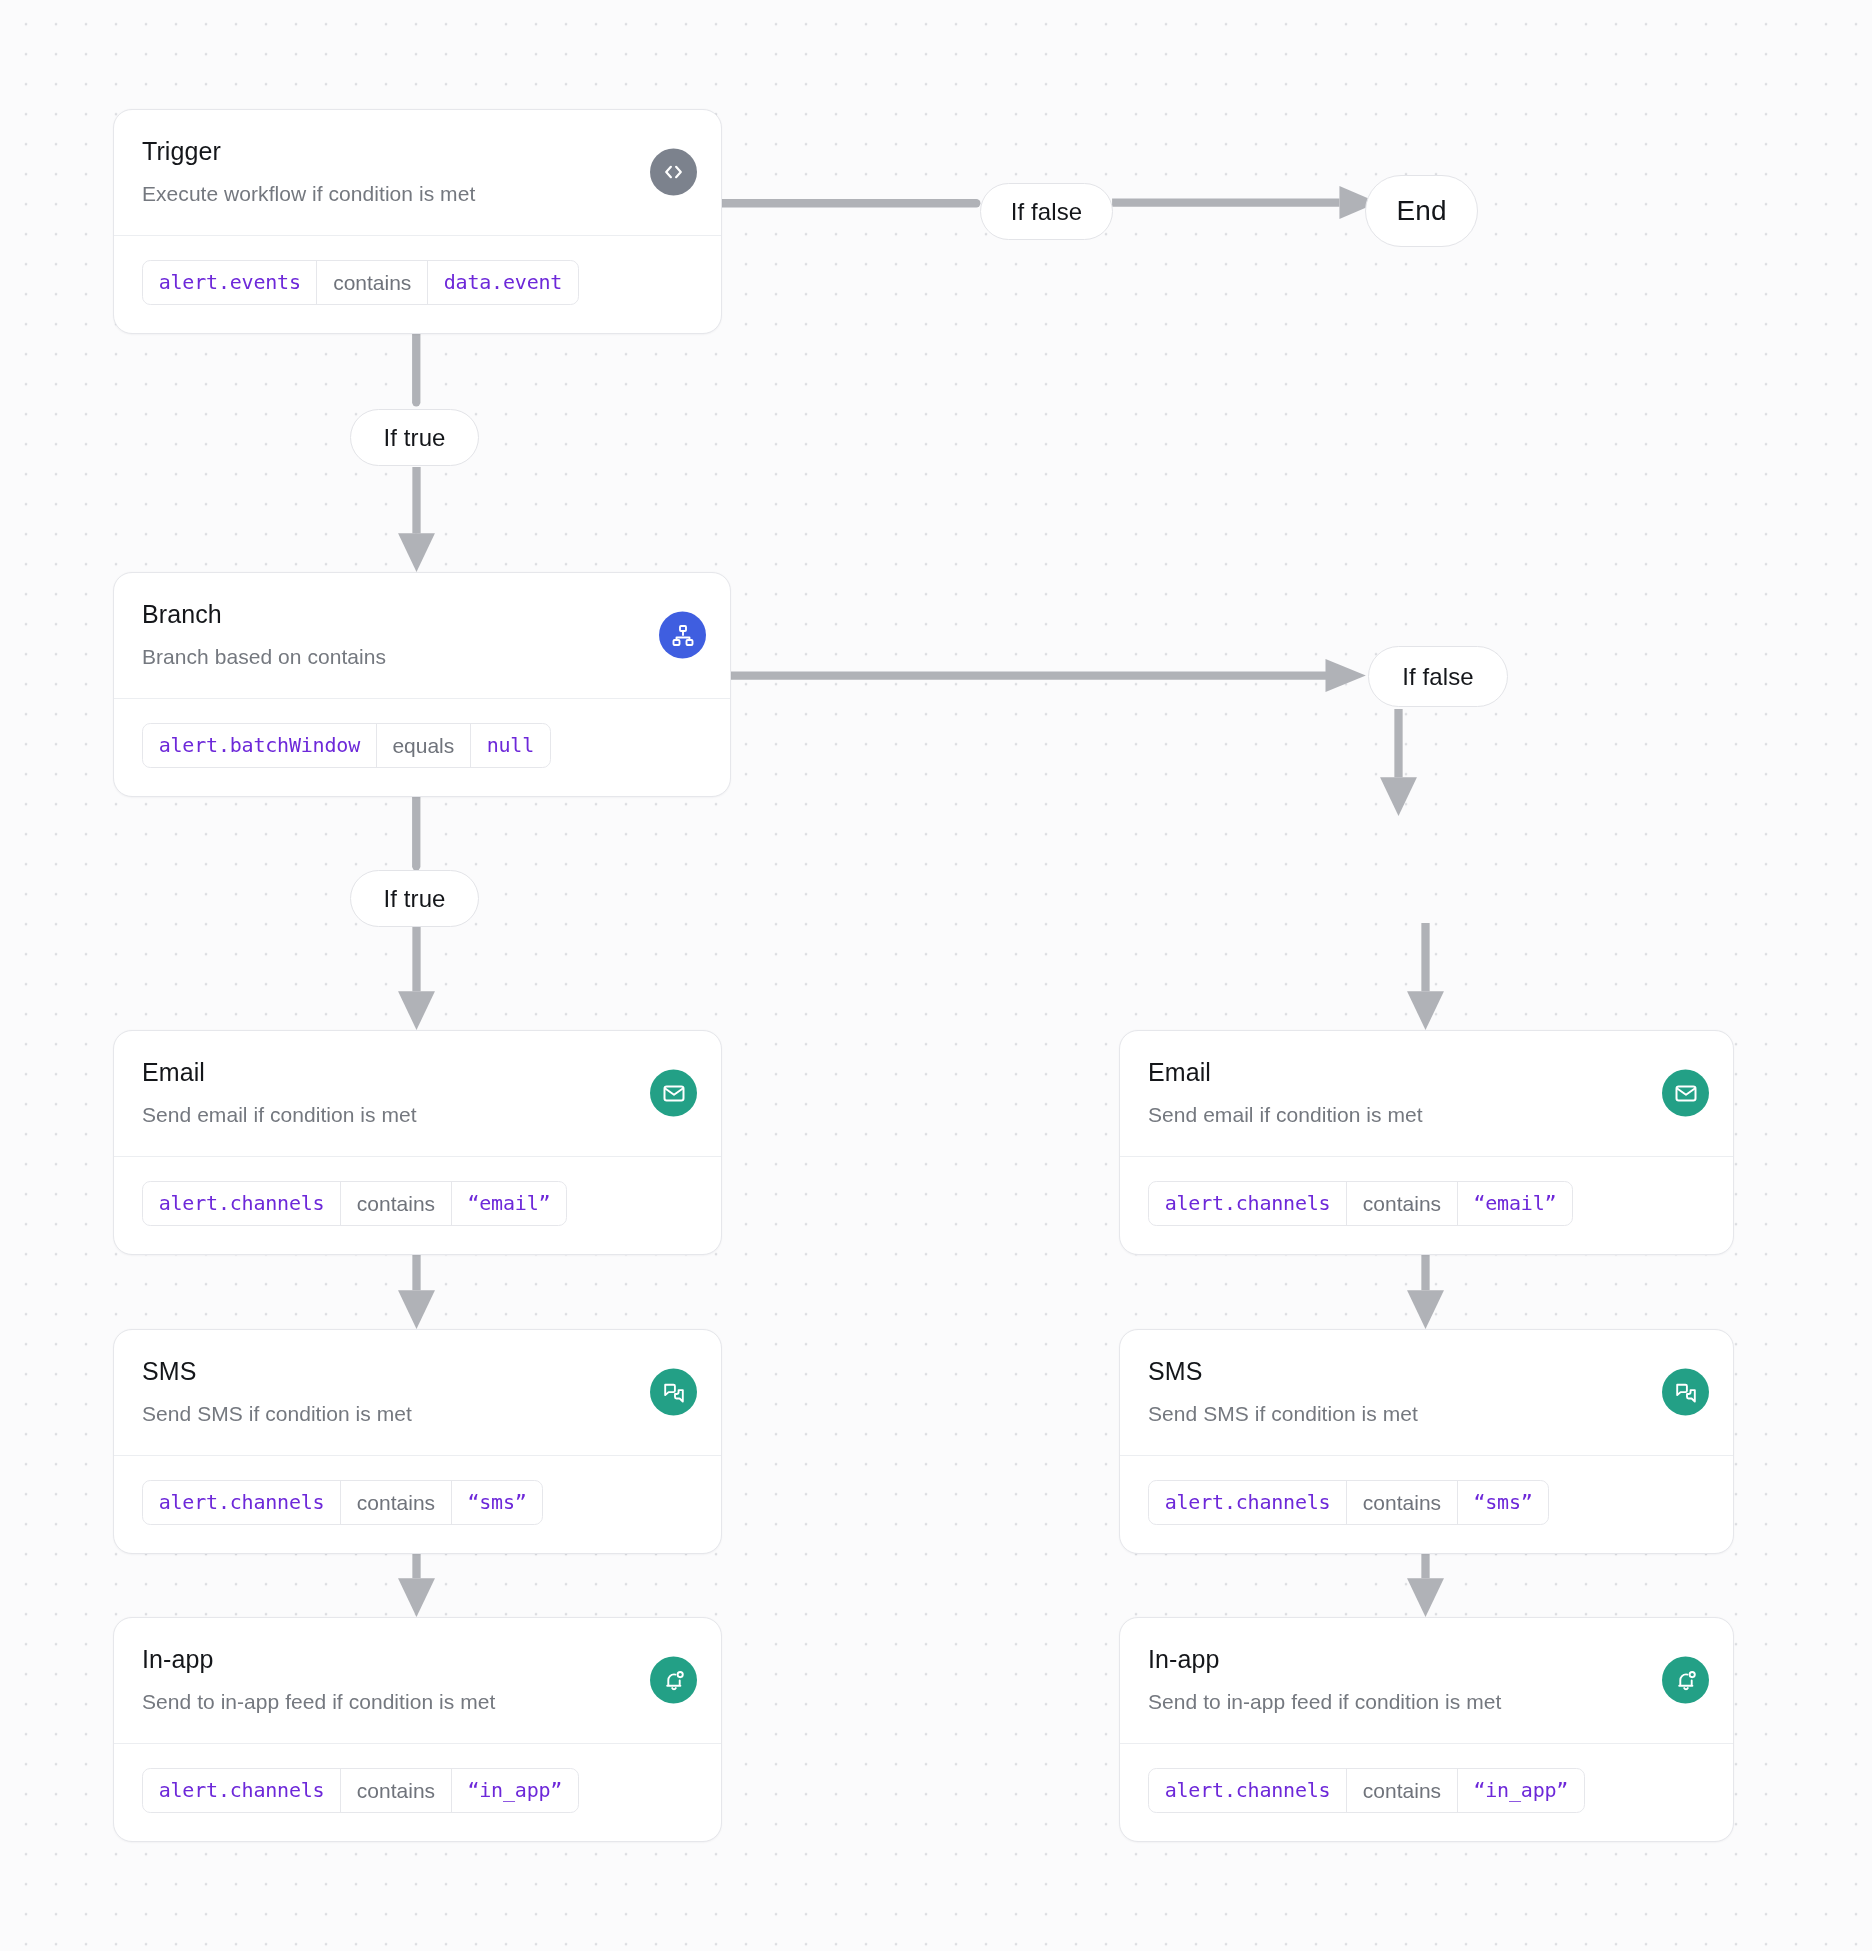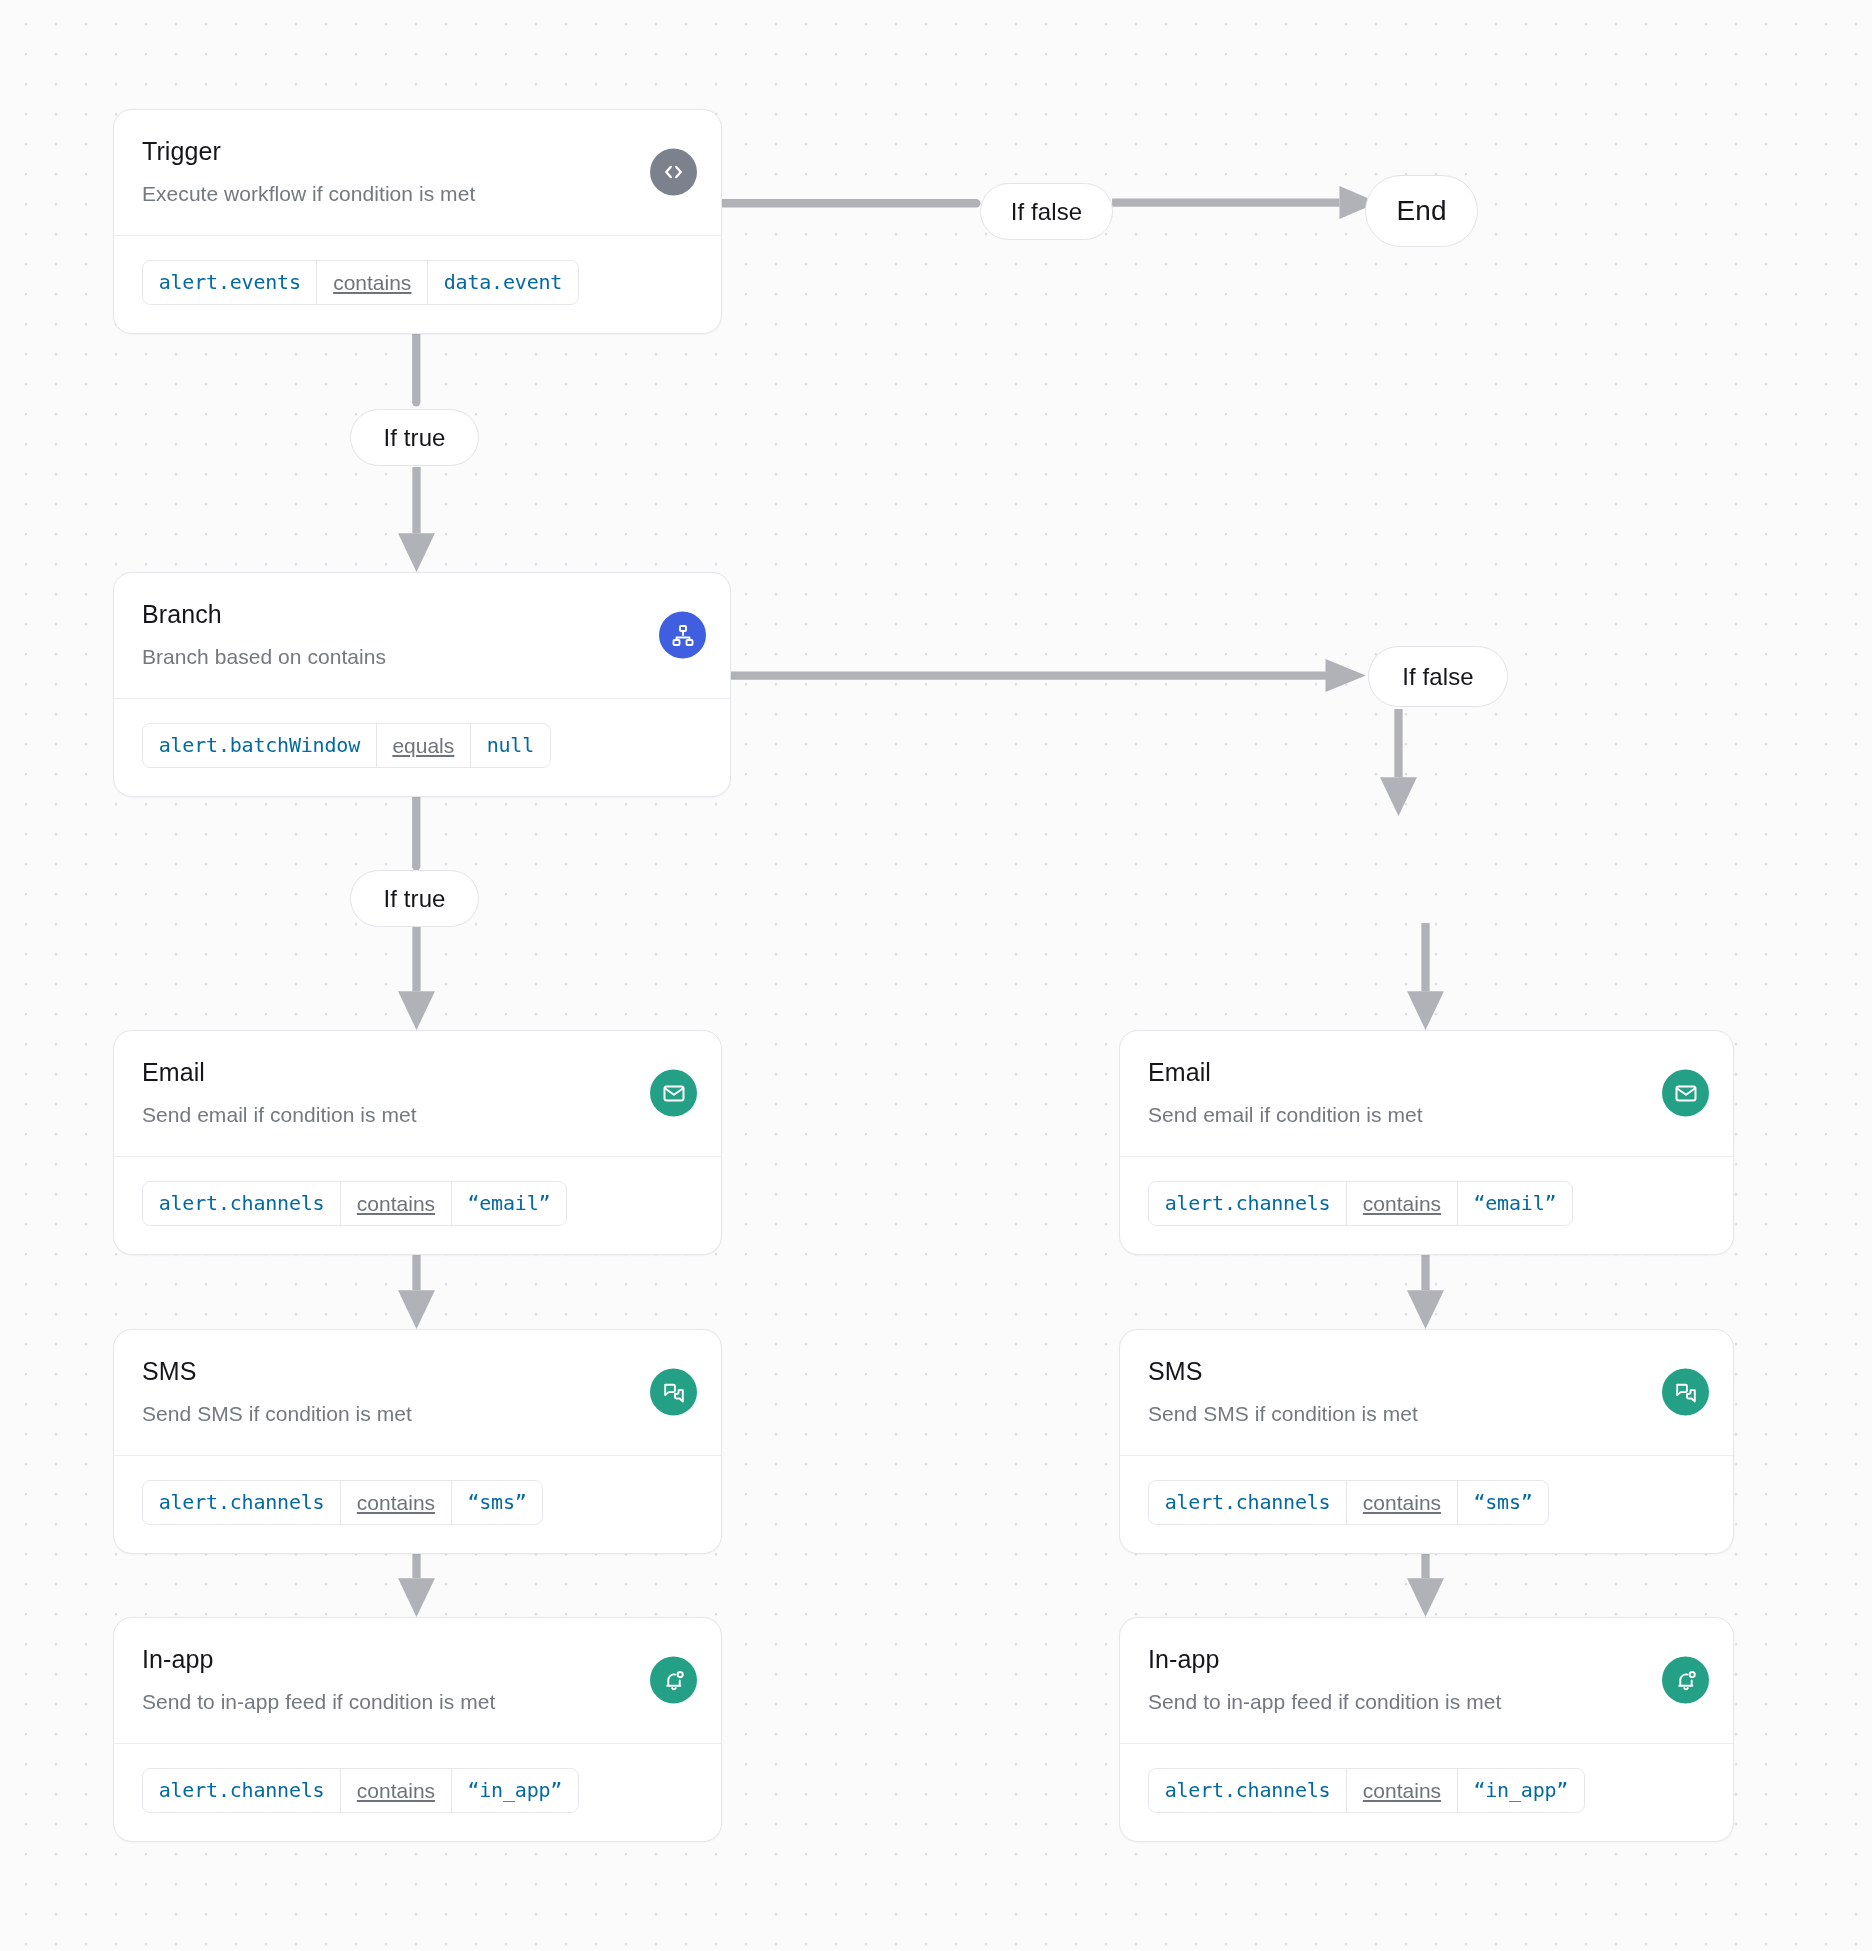--- a/index.html
+++ b/index.html
@@ -83,30 +83,29 @@
     display: flex;
     align-items: center;
     padding: 11px 15.7px;
     font-size: 21px;
     line-height: 1;
     white-space: nowrap;
   }
   .cond .c-field,
   .cond .c-value {
     font-family: "DejaVu Sans Mono", monospace;
-    color: #0369a1;
+    color: #6d28d9;
     font-size: 20px;
     letter-spacing: -0.2px;
   }
   .cond .c-op {
     color: #6f737b;
     border-left: 0.9px solid #e6e7eb;
     border-right: 0.9px solid #e6e7eb;
     font-family: "Liberation Sans", sans-serif;
-    text-decoration: underline;
   }
 
   
   .elabel {
     position: absolute;
     background: #ffffff;
     border: 0.9px solid #e3e4e8;
     border-radius: 922px;
     display: flex;
     align-items: center;

